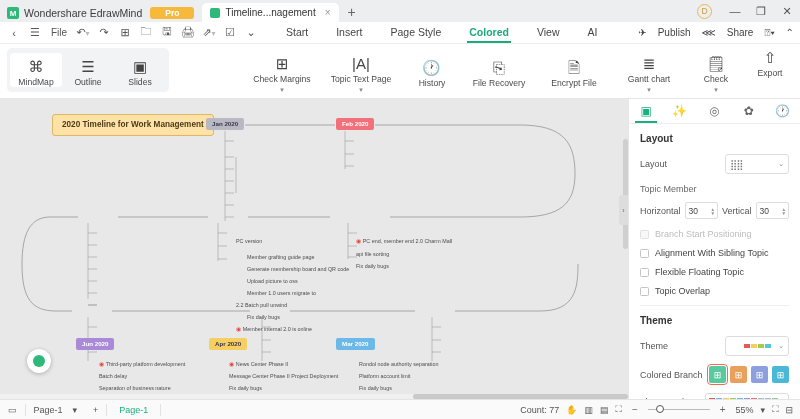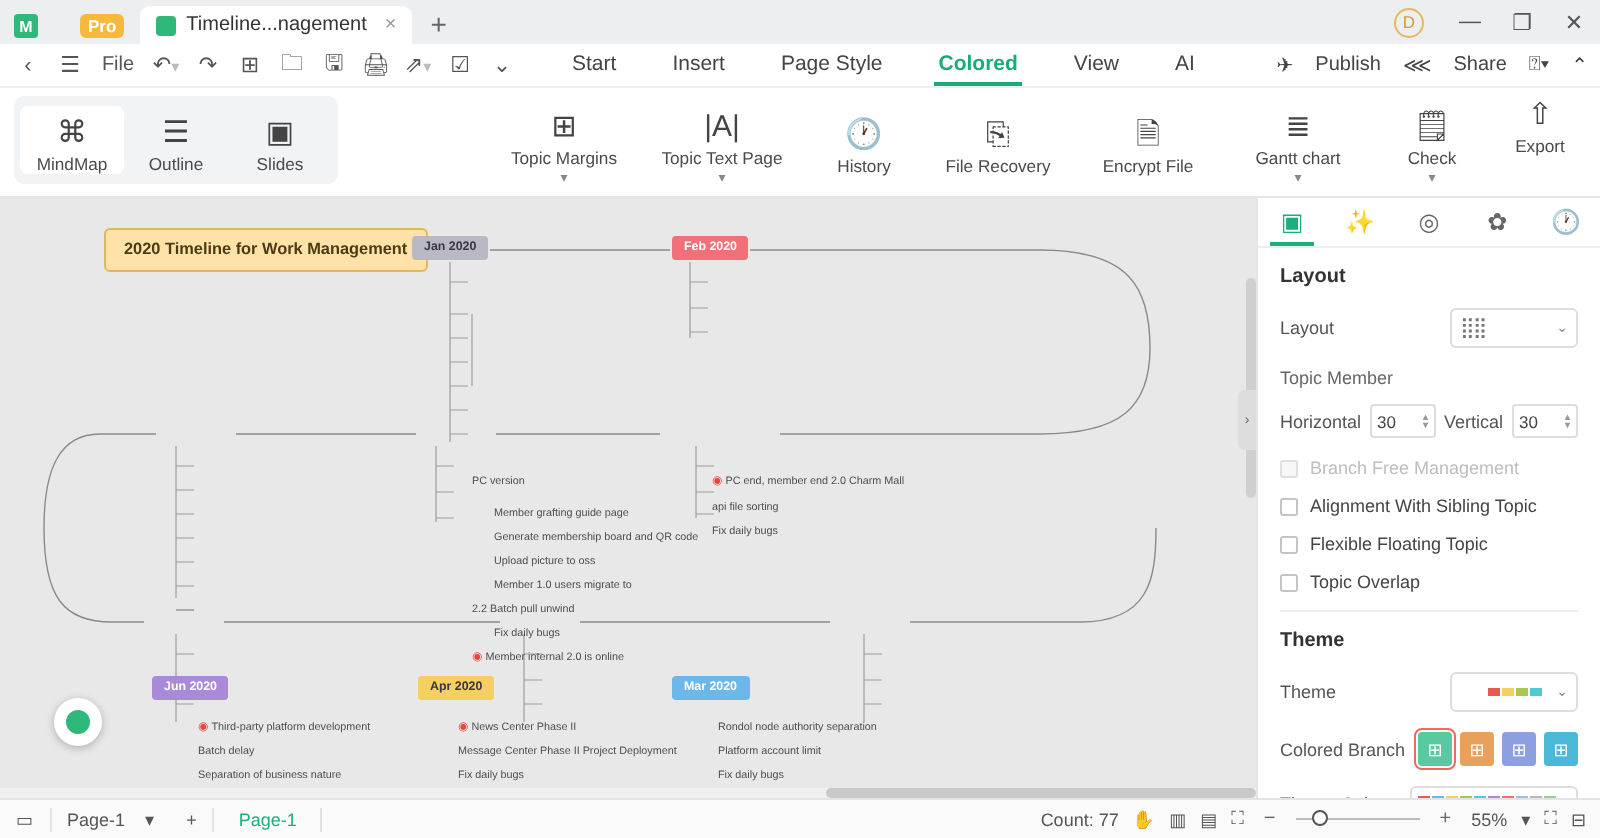--- a/index.html
+++ b/index.html
@@ -18,21 +18,21 @@
     position:relative;
   }
   .brand { display:flex; align-items:center; gap:5px; padding:0 8px 3px 7px; }
   .brand-logo {
     width:12px;height:12px;border-radius:2px;background:#2eb87a;
     display:flex;align-items:center;justify-content:center;color:#fff;font-size:8px;font-weight:bold;
   }
   .brand-name { font-size:10.5px; color:#3b3b3b; }
   .pro-badge {
     background:#f6b93b; color:#fff; font-size:8.5px; font-weight:bold;
-    padding:1px 4px; border-radius:3px; margin-left:16px;
+    padding:1px 15px; border-radius:3px; margin-left:3px;
   }
   .tabstrip { display:flex; align-items:flex-end; gap:0; }
   .doc-tab {
     display:flex; align-items:center; gap:5px;
     background:#fff; border-radius:5px 5px 0 0;
     padding:4px 8px 4px 8px; height:19px; font-size:10px; color:#333;
     min-width:100px;
   }
   .doc-tab .ficon { width:10px;height:10px;background:#2eb87a;border-radius:2px; }
   .doc-tab .x { color:#999; font-size:10px; margin-left:4px; }
@@ -198,20 +198,21 @@
   .vscroll i { display:block; width:5px; height:110px; margin-top:40px; background:#cfcfcf; border-radius:3px; }
 </style>
 </head>
 <body>
 
 <div class="app">
 
   <div class="titlebar">
     <div class="brand">
       <span class="brand-logo">M</span>
+      <span class="brand-name">Wondershare EdrawMind</span>
       <span class="pro-badge">Pro</span>
     </div>
     <div class="tabstrip">
       <div class="doc-tab">
         <span class="ficon"></span>
         <span>Timeline...nagement</span>
         <span class="x">×</span>
       </div>
       <div class="newtab">+</div>
     </div>
@@ -268,21 +269,21 @@
       </div>
       <div class="rbtn">
         <span class="gi">▣</span>
         <span class="cap">Slides</span>
       </div>
     </div>
 
     <div class="rgroup" style="margin-left:70px;">
       <div class="rbtn wide">
         <span class="gi">⊞</span>
-        <span class="cap">Topic Margins</span>
+        <span class="cap">Check Margins</span>
         <span class="caret">▾</span>
       </div>
       <div class="rsep"></div>
       <div class="rbtn xwide">
         <span class="gi">|A|</span>
         <span class="cap">Topic Text Page</span>
         <span class="caret">▾</span>
       </div>
       <div class="rsep"></div>
       <div class="rbtn">
@@ -430,21 +431,21 @@
         <div class="spin">
           <span>30</span>
           <span class="arrows">
               <b>▴</b>
               <b>▾</b>
             </span>
         </div>
       </div>
       <div class="cb-row dis">
         <span class="cb"></span>
-        <span class="cb-lab">Branch Free Management</span>
+        <span class="cb-lab">Branch Start Positioning</span>
       </div>
       <div class="cb-row">
         <span class="cb"></span>
         <span class="cb-lab">Alignment With Sibling Topic</span>
       </div>
       <div class="cb-row">
         <span class="cb"></span>
         <span class="cb-lab">Flexible Floating Topic</span>
       </div>
       <div class="cb-row">

